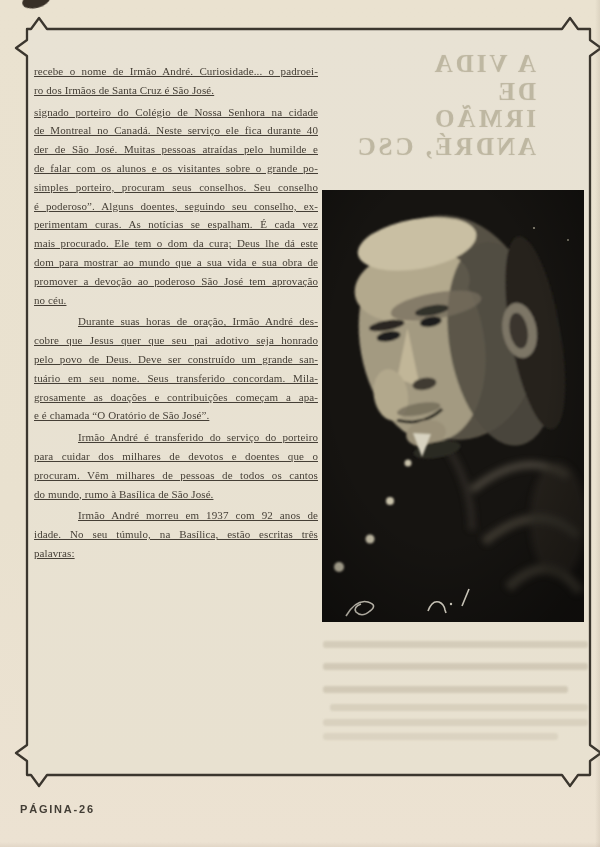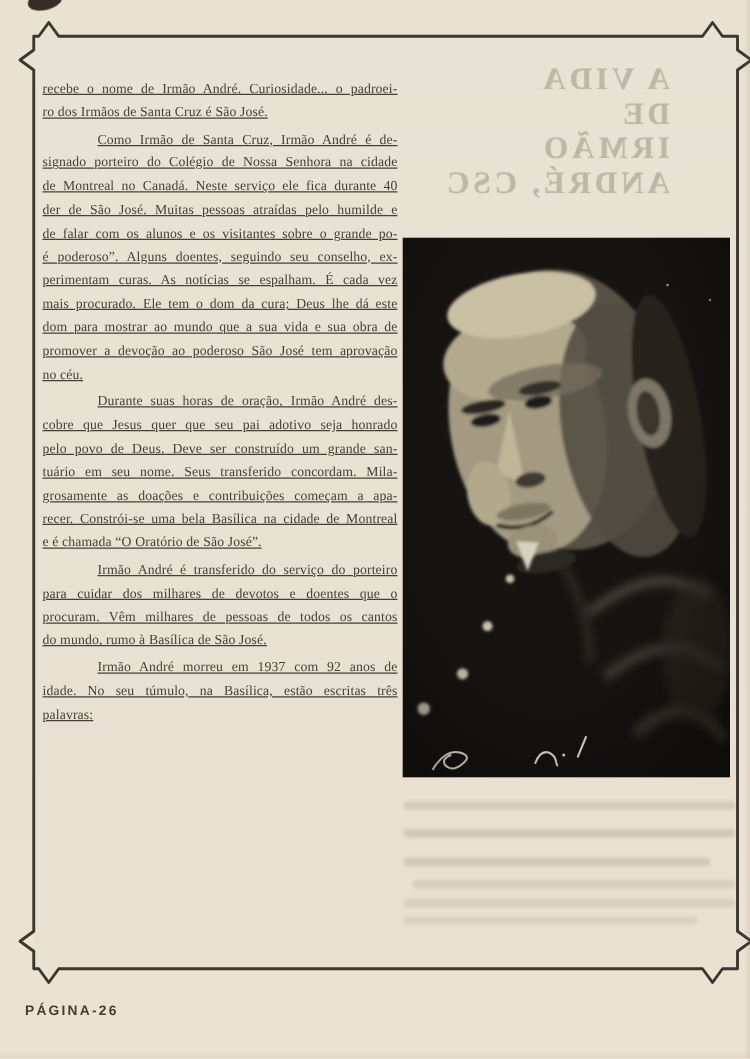--- a/index.html
+++ b/index.html
@@ -95,39 +95,38 @@
     <div class="bt-line">IRMÃO</div>
     <div class="bt-line">ANDRÉ, CSC</div>
   </div>
 
 <div class="text-col" id="text-col">
     <div class="para">
       <div class="line">recebe o nome de Irmão André. Curiosidade... o padroei-</div>
       <div class="line lastline">ro dos Irmãos de Santa Cruz é São José.</div>
     </div>
     <div class="para">
-      <div class="line firstline">Como Irmão de Santa Cruz, Irmão André é de-</div>
       <div class="line">signado porteiro do Colégio de Nossa Senhora na cidade</div>
       <div class="line">de Montreal no Canadá. Neste serviço ele fica durante 40</div>
       <div class="line">der de São José. Muitas pessoas atraídas pelo humilde e</div>
       <div class="line">de falar com os alunos e os visitantes sobre o grande po-</div>
+      <div class="line">simples porteiro, procuram seus conselhos. Seu conselho</div>
       <div class="line">é poderoso”. Alguns doentes, seguindo seu conselho, ex-</div>
       <div class="line">perimentam curas. As notícias se espalham. É cada vez</div>
       <div class="line">mais procurado. Ele tem o dom da cura; Deus lhe dá este</div>
       <div class="line">dom para mostrar ao mundo que a sua vida e sua obra de</div>
       <div class="line">promover a devoção ao poderoso São José tem aprovação</div>
       <div class="line lastline">no céu.</div>
     </div>
     <div class="para">
       <div class="line firstline">Durante suas horas de oração, Irmão André des-</div>
       <div class="line">cobre que Jesus quer que seu pai adotivo seja honrado</div>
       <div class="line">pelo povo de Deus. Deve ser construído um grande san-</div>
       <div class="line">tuário em seu nome. Seus transferido concordam. Mila-</div>
       <div class="line">grosamente as doações e contribuições começam a apa-</div>
-      <div class="line">recer. Constrói-se uma bela Basílica na cidade de Montreal</div>
       <div class="line lastline">e é chamada “O Oratório de São José”.</div>
     </div>
     <div class="para">
       <div class="line firstline">Irmão André é transferido do serviço do porteiro</div>
       <div class="line">para cuidar dos milhares de devotos e doentes que o</div>
       <div class="line">procuram. Vêm milhares de pessoas de todos os cantos</div>
       <div class="line lastline">do mundo, rumo à Basílica de São José.</div>
     </div>
     <div class="para">
       <div class="line firstline">Irmão André morreu em 1937 com 92 anos de</div>

